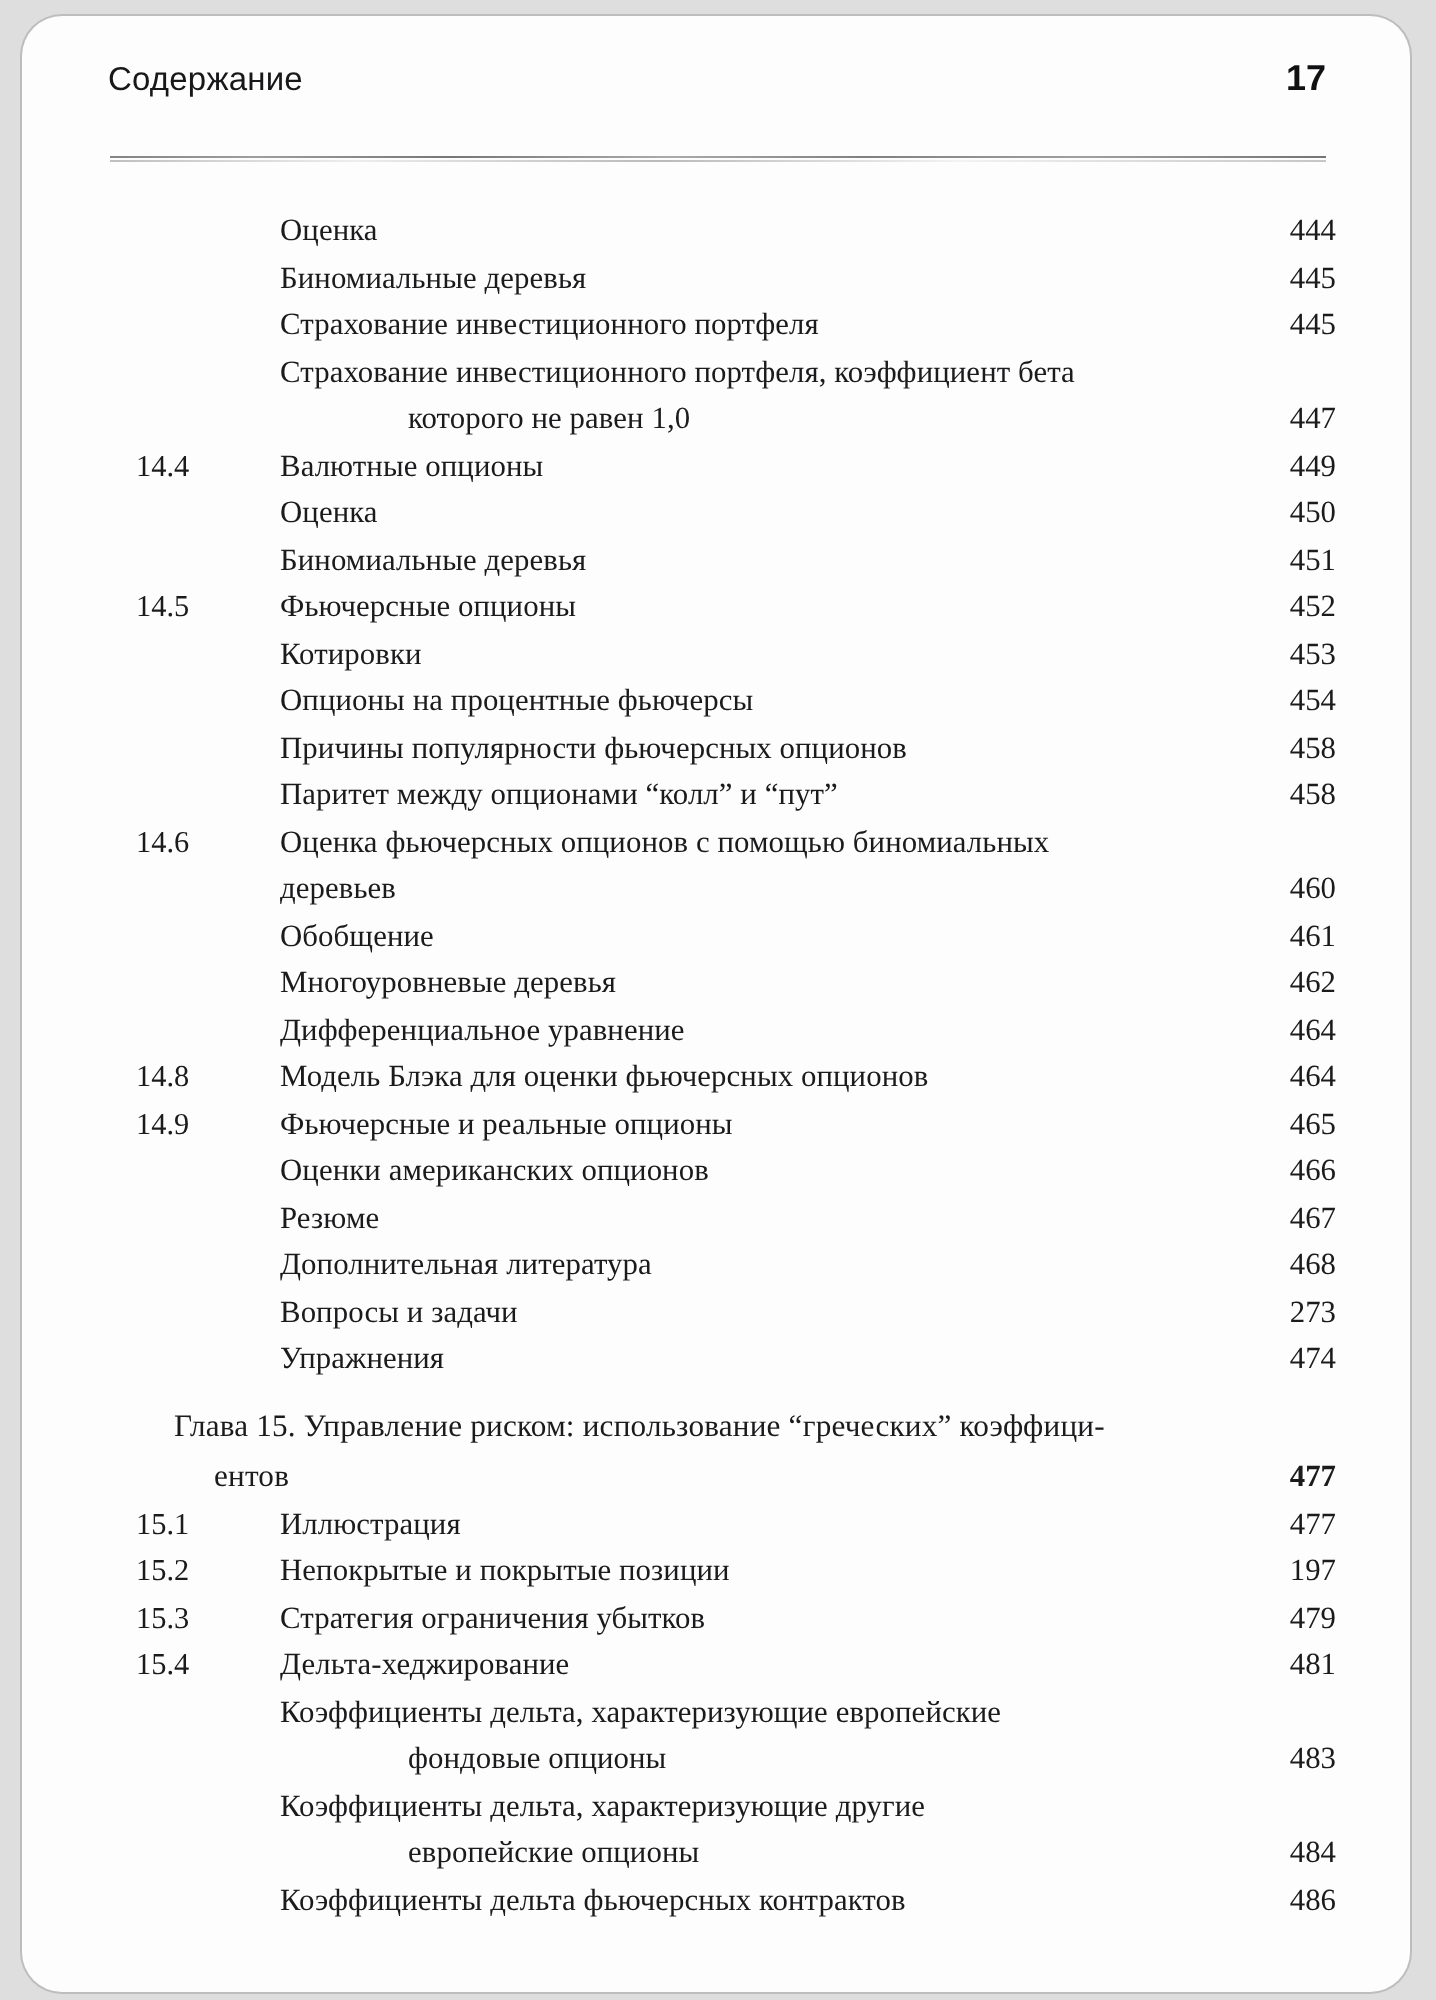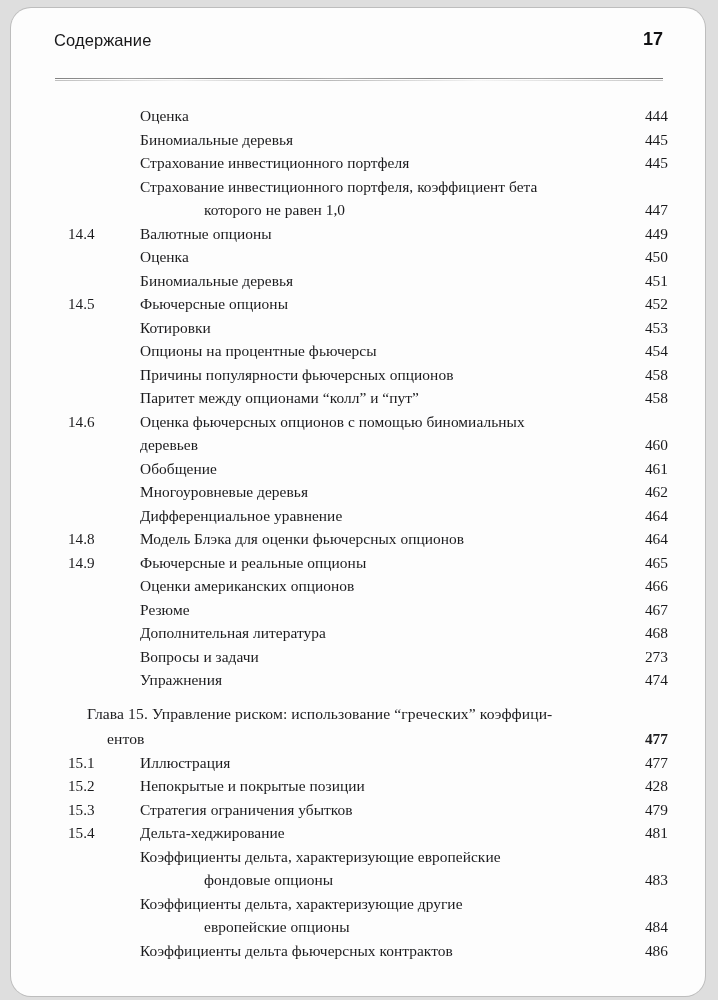--- a/index.html
+++ b/index.html
@@ -279,21 +279,21 @@
         <span class="folio">477</span>
       </div>
       <div class="row">
         <span class="num">15.1</span>
         <span class="title">Иллюстрация</span>
         <span class="folio">477</span>
       </div>
       <div class="row">
         <span class="num">15.2</span>
         <span class="title">Непокрытые и покрытые позиции</span>
-        <span class="folio">428</span>
+        <span class="folio">197</span>
       </div>
       <div class="row">
         <span class="num">15.3</span>
         <span class="title">Стратегия ограничения убытков</span>
         <span class="folio">479</span>
       </div>
       <div class="row">
         <span class="num">15.4</span>
         <span class="title">Дельта-хеджирование</span>
         <span class="folio">481</span>

